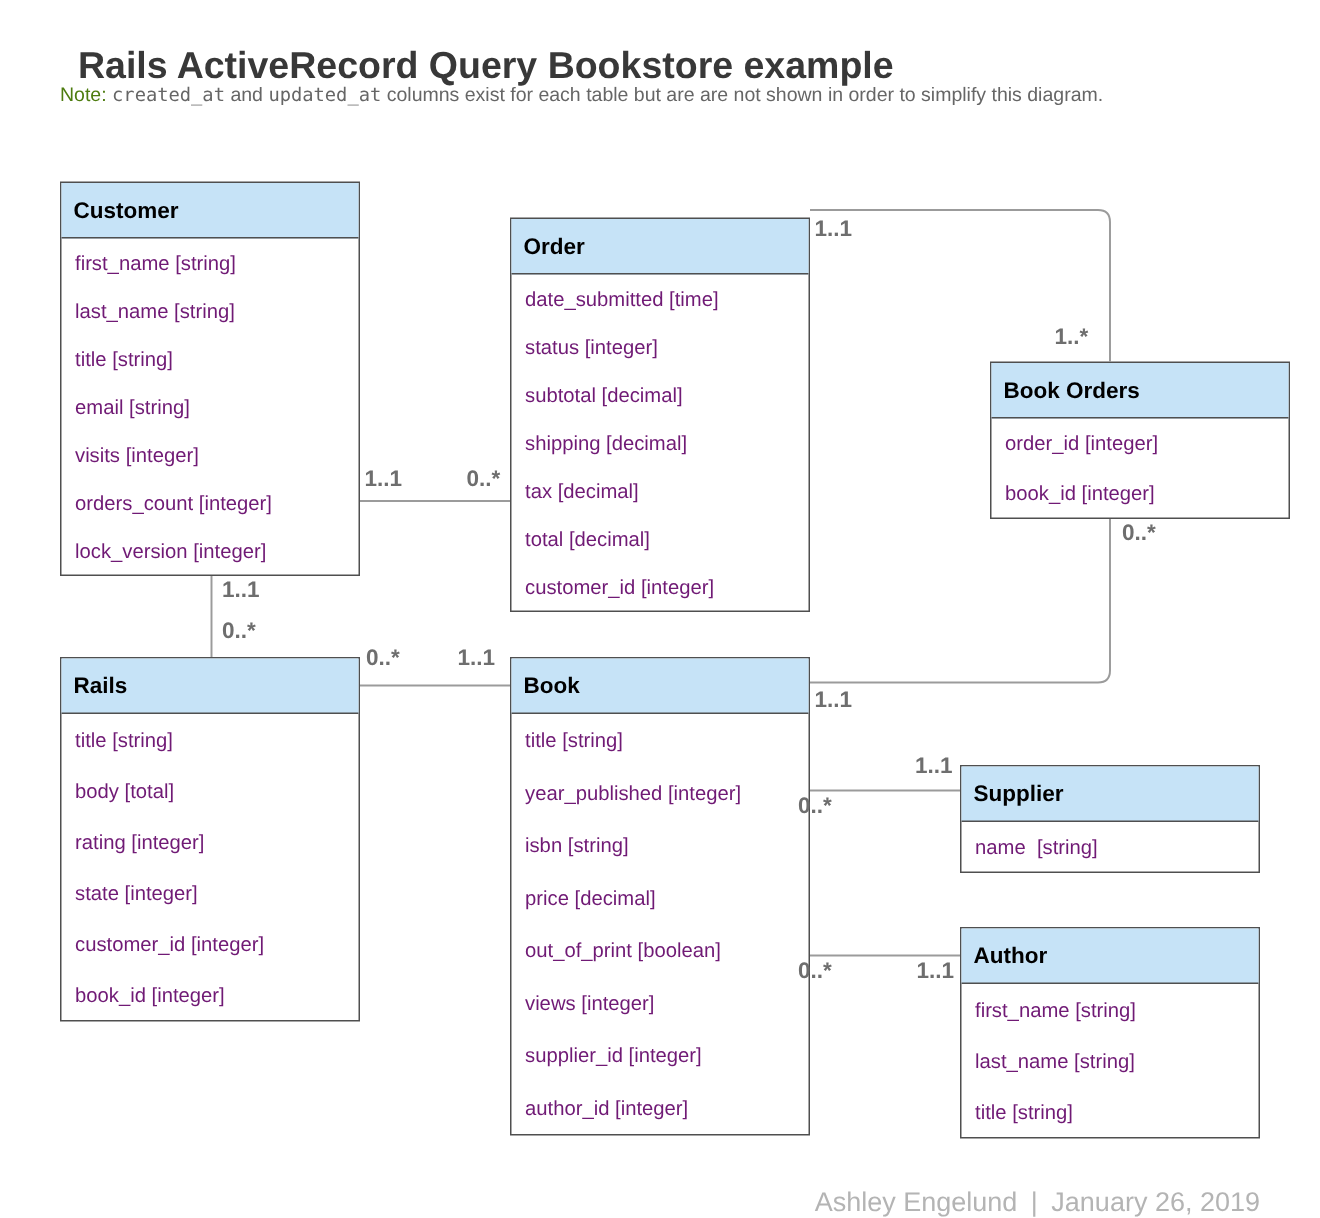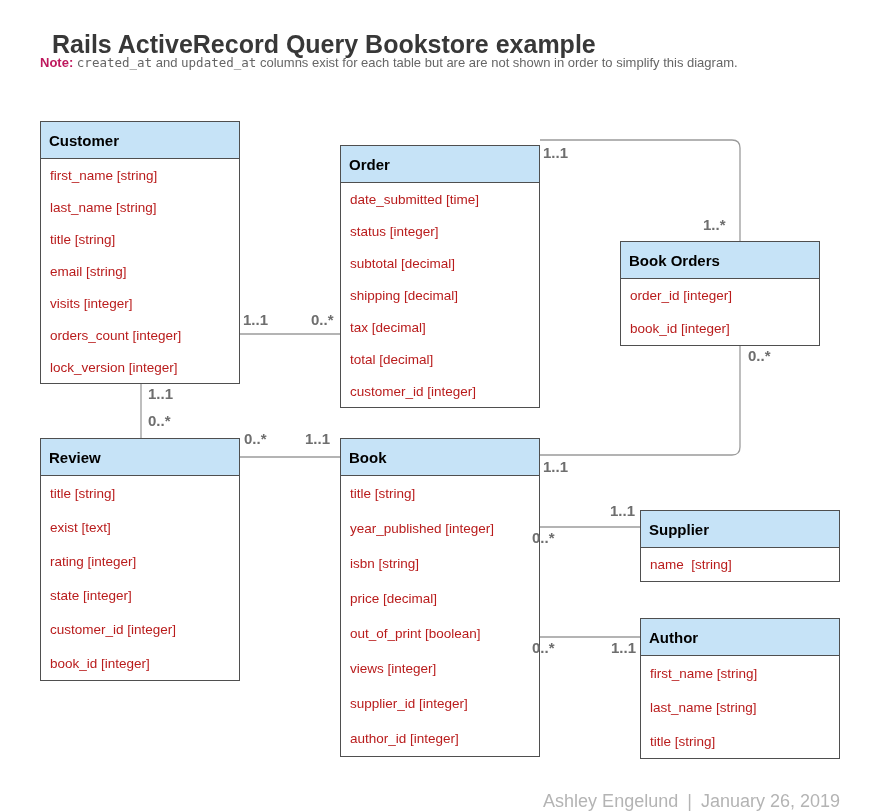--- a/index.html
+++ b/index.html
@@ -15,41 +15,41 @@
     font-family:"Liberation Sans",sans-serif;overflow:hidden;
   }
   .title{
     position:absolute;left:40px;top:18px;margin:12px;
     font-size:25px;font-weight:bold;color:#383838;letter-spacing:0;
   }
   .note{
     position:absolute;left:40px;top:53px;width:795px;margin:0;
     font-size:13px;line-height:19px;color:#666666;
   }
-  .note .note-label{font-weight:bold;color:#be185d;}
+  .note .note-label{font-weight:normal;color:#4d7c0f;}
   .note .mono{font-family:"DejaVu Sans Mono","Liberation Mono",monospace;font-size:12.5px;}
   .wires{position:absolute;left:0;top:0;width:880px;height:812px;pointer-events:none;}
   .wires path{stroke:var(--connector-line);stroke-width:1.3;fill:none;}
   .tbl{
     position:absolute;width:200px;background:#ffffff;
     border:1px solid var(--table-border);
   }
   .tbl-hd{
     height:37px;display:flex;align-items:center;padding:16px 8px;
     background:var(--table-header-fill);
     border-bottom:1px solid var(--table-border);
     font-size:15px;font-weight:bold;color:#000000;
   }
   .tbl-row{
     height:var(--rh,32px);display:flex;align-items:center;padding:0 9px;
-    font-size:13.5px;color:#b91c1c;white-space:pre;
+    font-size:13.5px;color:#701a75;white-space:pre;
   }
   #t-customer   {left:40px; top:121px; --rh:32px;}
   #t-order      {left:340px;top:121px;margin-top:24px; --rh:32px;}
-  #t-bookorders {left:620px;top:241px; --rh:33px;}
+  #t-bookorders {left:660px;top:241px; --rh:33px;}
   #t-review     {left:40px; top:438px; --rh:34px;}
   #t-book       {left:340px;top:438px; --rh:35px;}
   #t-supplier   {left:640px;top:510px; --rh:33px;}
   #t-author     {left:640px;top:618px; --rh:34px;}
   .card{
     position:absolute;font-size:15px;font-weight:bold;
     color:var(--cardinality-label);line-height:16px;white-space:nowrap;
   }
   .lbl-co-near {left:243px;top:312px;}
   .lbl-co-far  {left:311px;top:312px;}
@@ -112,23 +112,23 @@
     <div class="tbl-row">customer_id [integer]</div>
   </div>
 
   <div class="tbl" id="t-bookorders">
     <div class="tbl-hd">Book Orders</div>
     <div class="tbl-row">order_id [integer]</div>
     <div class="tbl-row">book_id [integer]</div>
   </div>
 
   <div class="tbl" id="t-review">
-    <div class="tbl-hd">Review</div>
+    <div class="tbl-hd">Rails</div>
     <div class="tbl-row">title [string]</div>
-    <div class="tbl-row">exist [text]</div>
+    <div class="tbl-row">body [total]</div>
     <div class="tbl-row">rating [integer]</div>
     <div class="tbl-row">state [integer]</div>
     <div class="tbl-row">customer_id [integer]</div>
     <div class="tbl-row">book_id [integer]</div>
   </div>
 
   <div class="tbl" id="t-book">
     <div class="tbl-hd">Book</div>
     <div class="tbl-row">title [string]</div>
     <div class="tbl-row">year_published [integer]</div>

